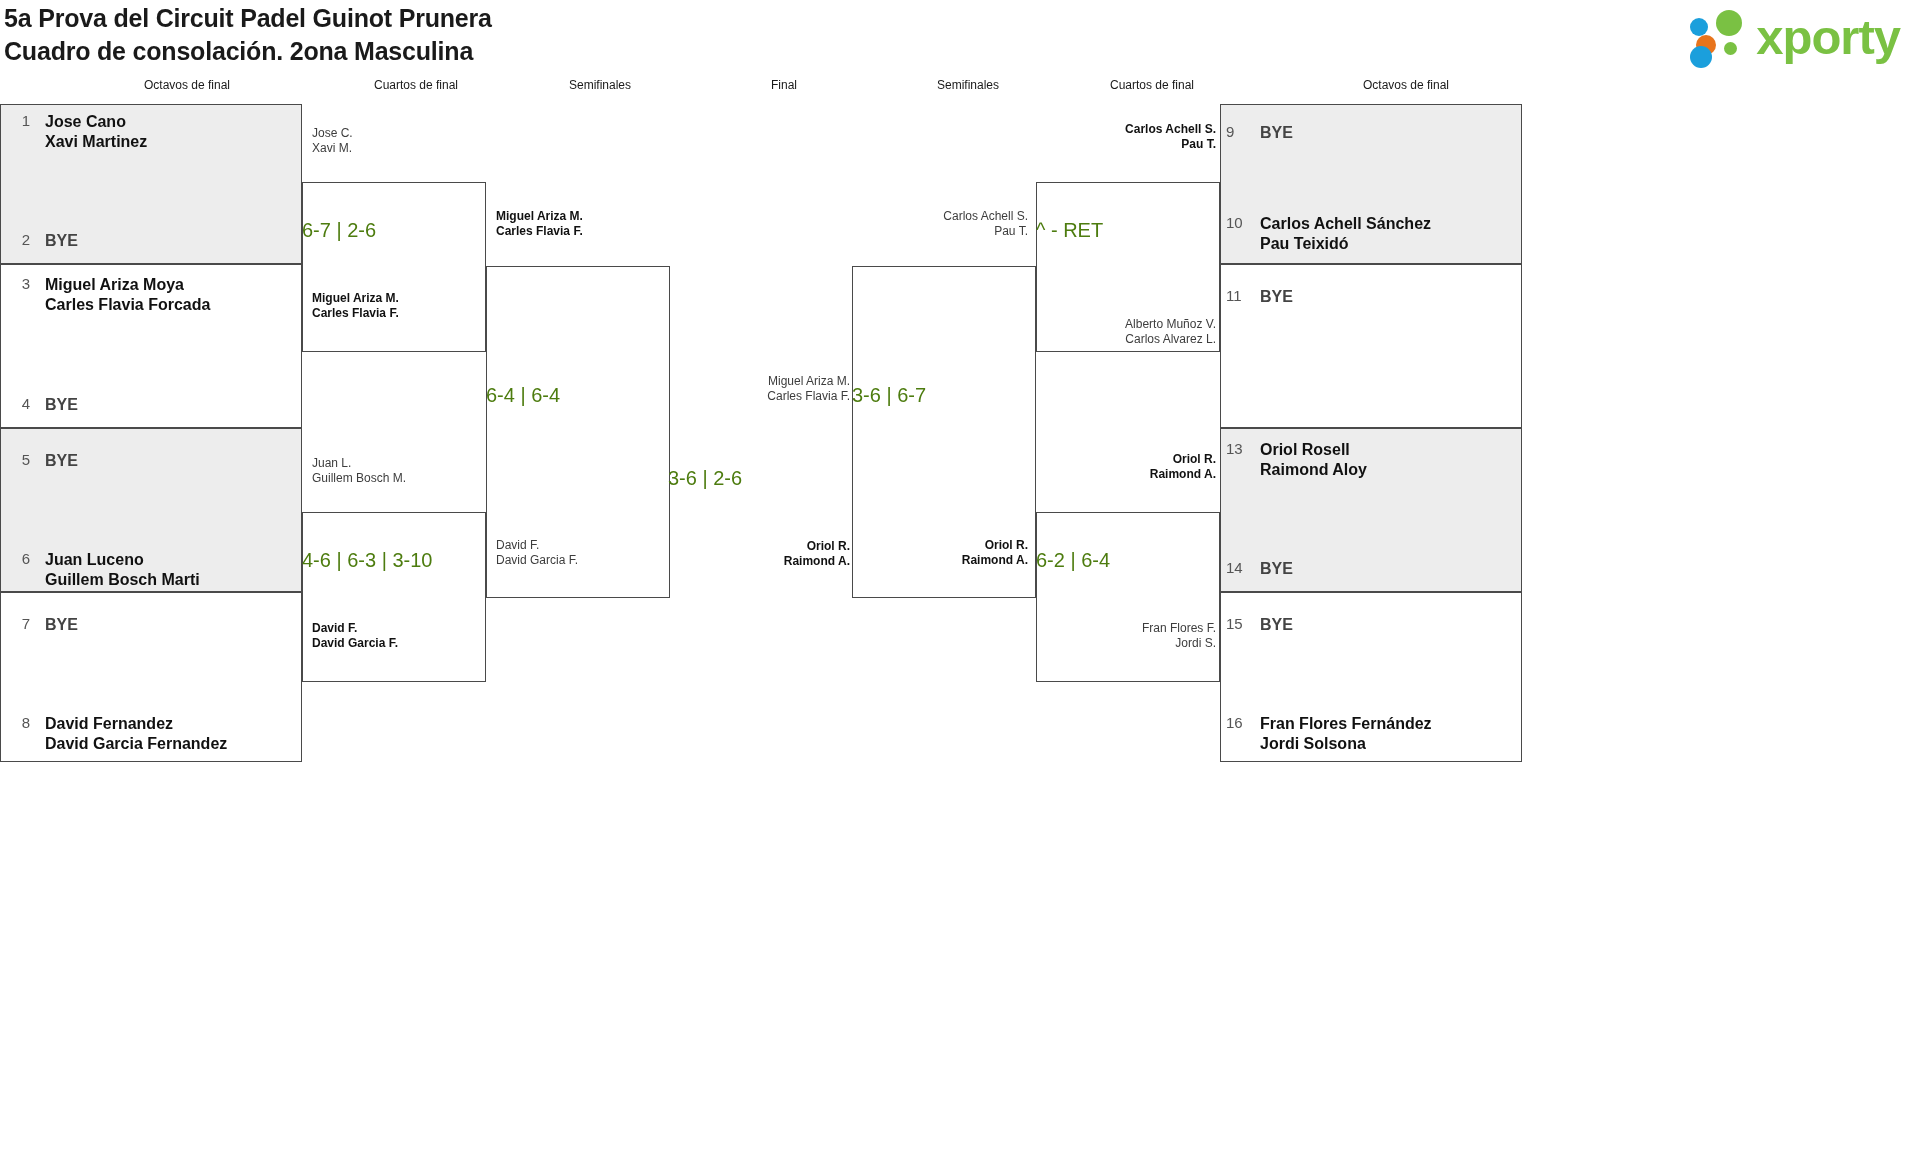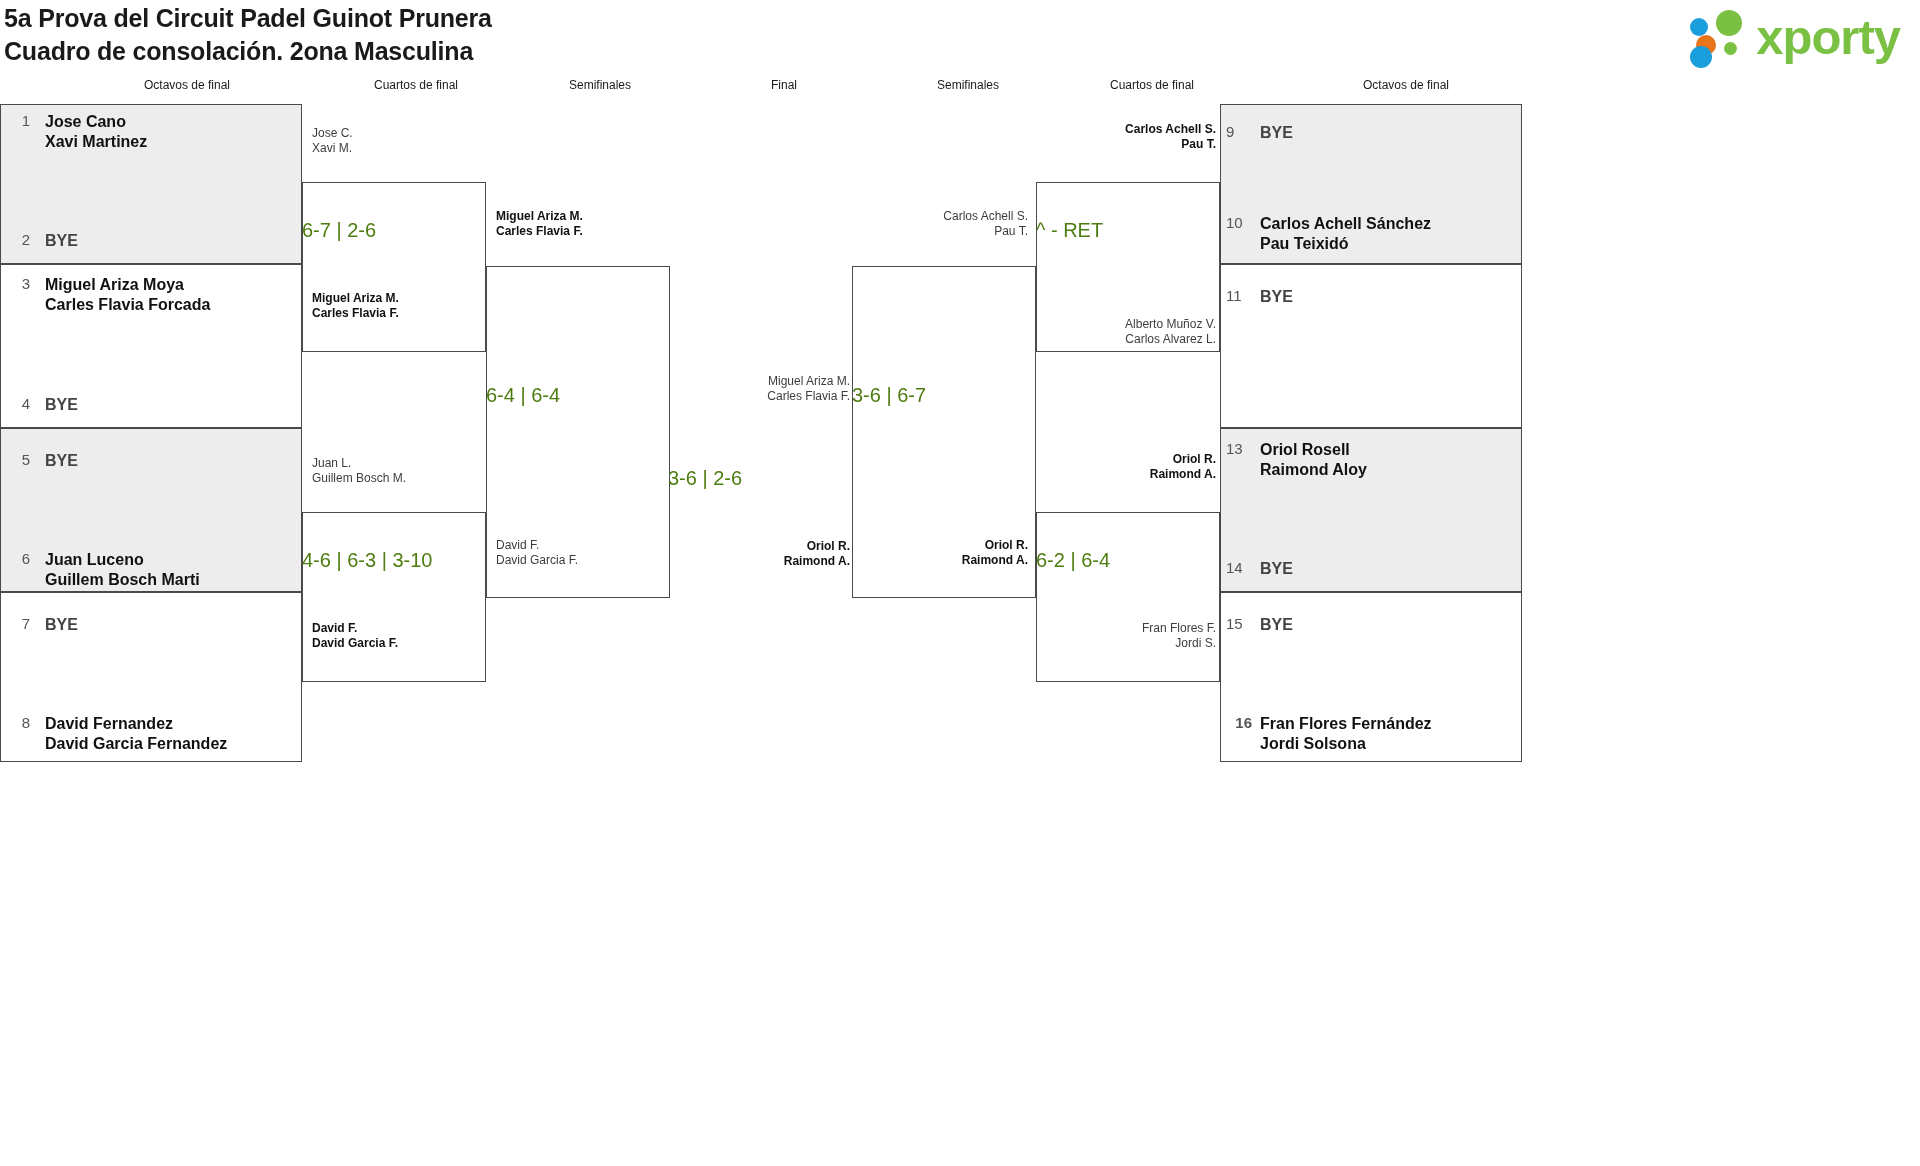--- a/index.html
+++ b/index.html
@@ -216,19 +216,19 @@
   </div>
   <div class="slot" style="left:1226px;top:559px;width:290px;">
     <span class="snum r" style="text-align: left; padding-right: 0px; padding-left: 0px; margin-right: 8px;">14</span>
     <span class="snames bye">BYE</span>
   </div>
   <div class="slot" style="left:1226px;top:615px;width:290px;">
     <span class="snum r" style="text-align: left; padding-right: 0px; padding-left: 0px; margin-right: 8px;">15</span>
     <span class="snames bye">BYE</span>
   </div>
   <div class="slot" style="left:1226px;top:714px;width:290px;">
-    <span class="snum r" style="text-align: right; padding-right: 0px; padding-left: 0px; margin-right: 8px; font-weight: bold;">16</span>
+    <span class="snum r" style="text-align: left; padding-right: 0px; padding-left: 0px; margin-right: 8px;">16</span>
     <span class="snames bold">
       <span>Fran Flores Fernández</span><br><span>Jordi Solsona</span>
     </span>
   </div>
 
 </div>
 
 </body></html>

